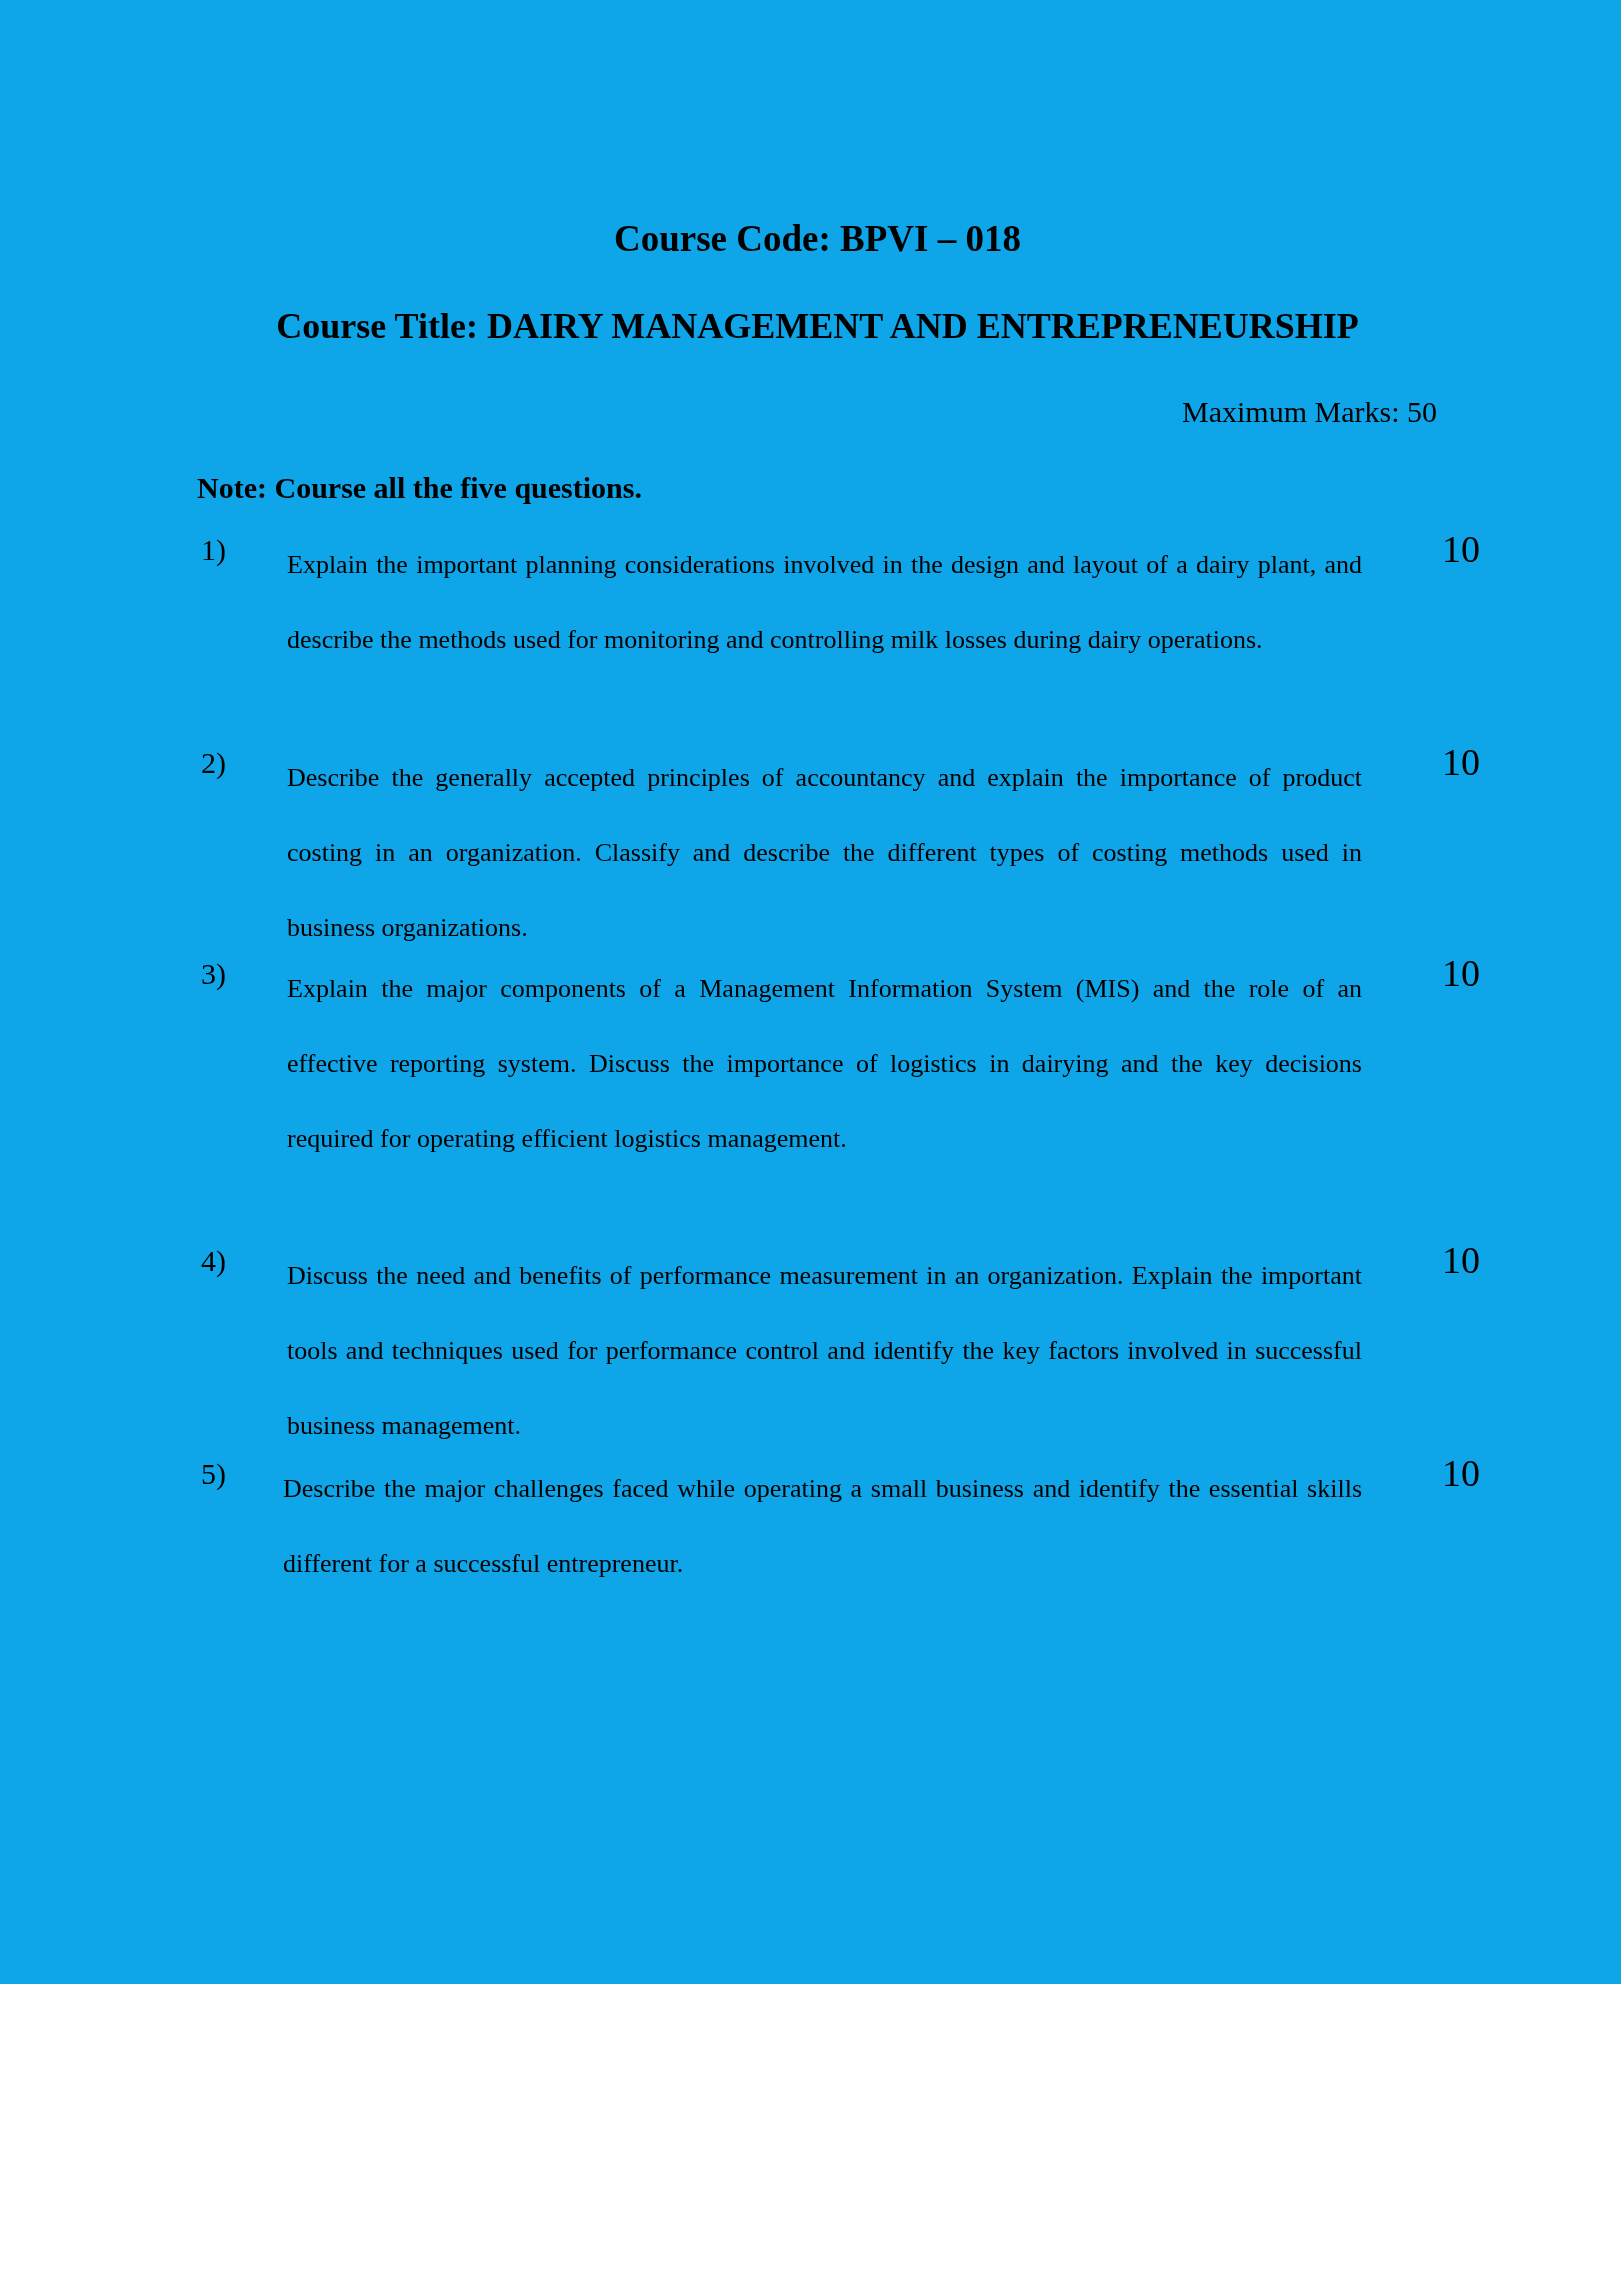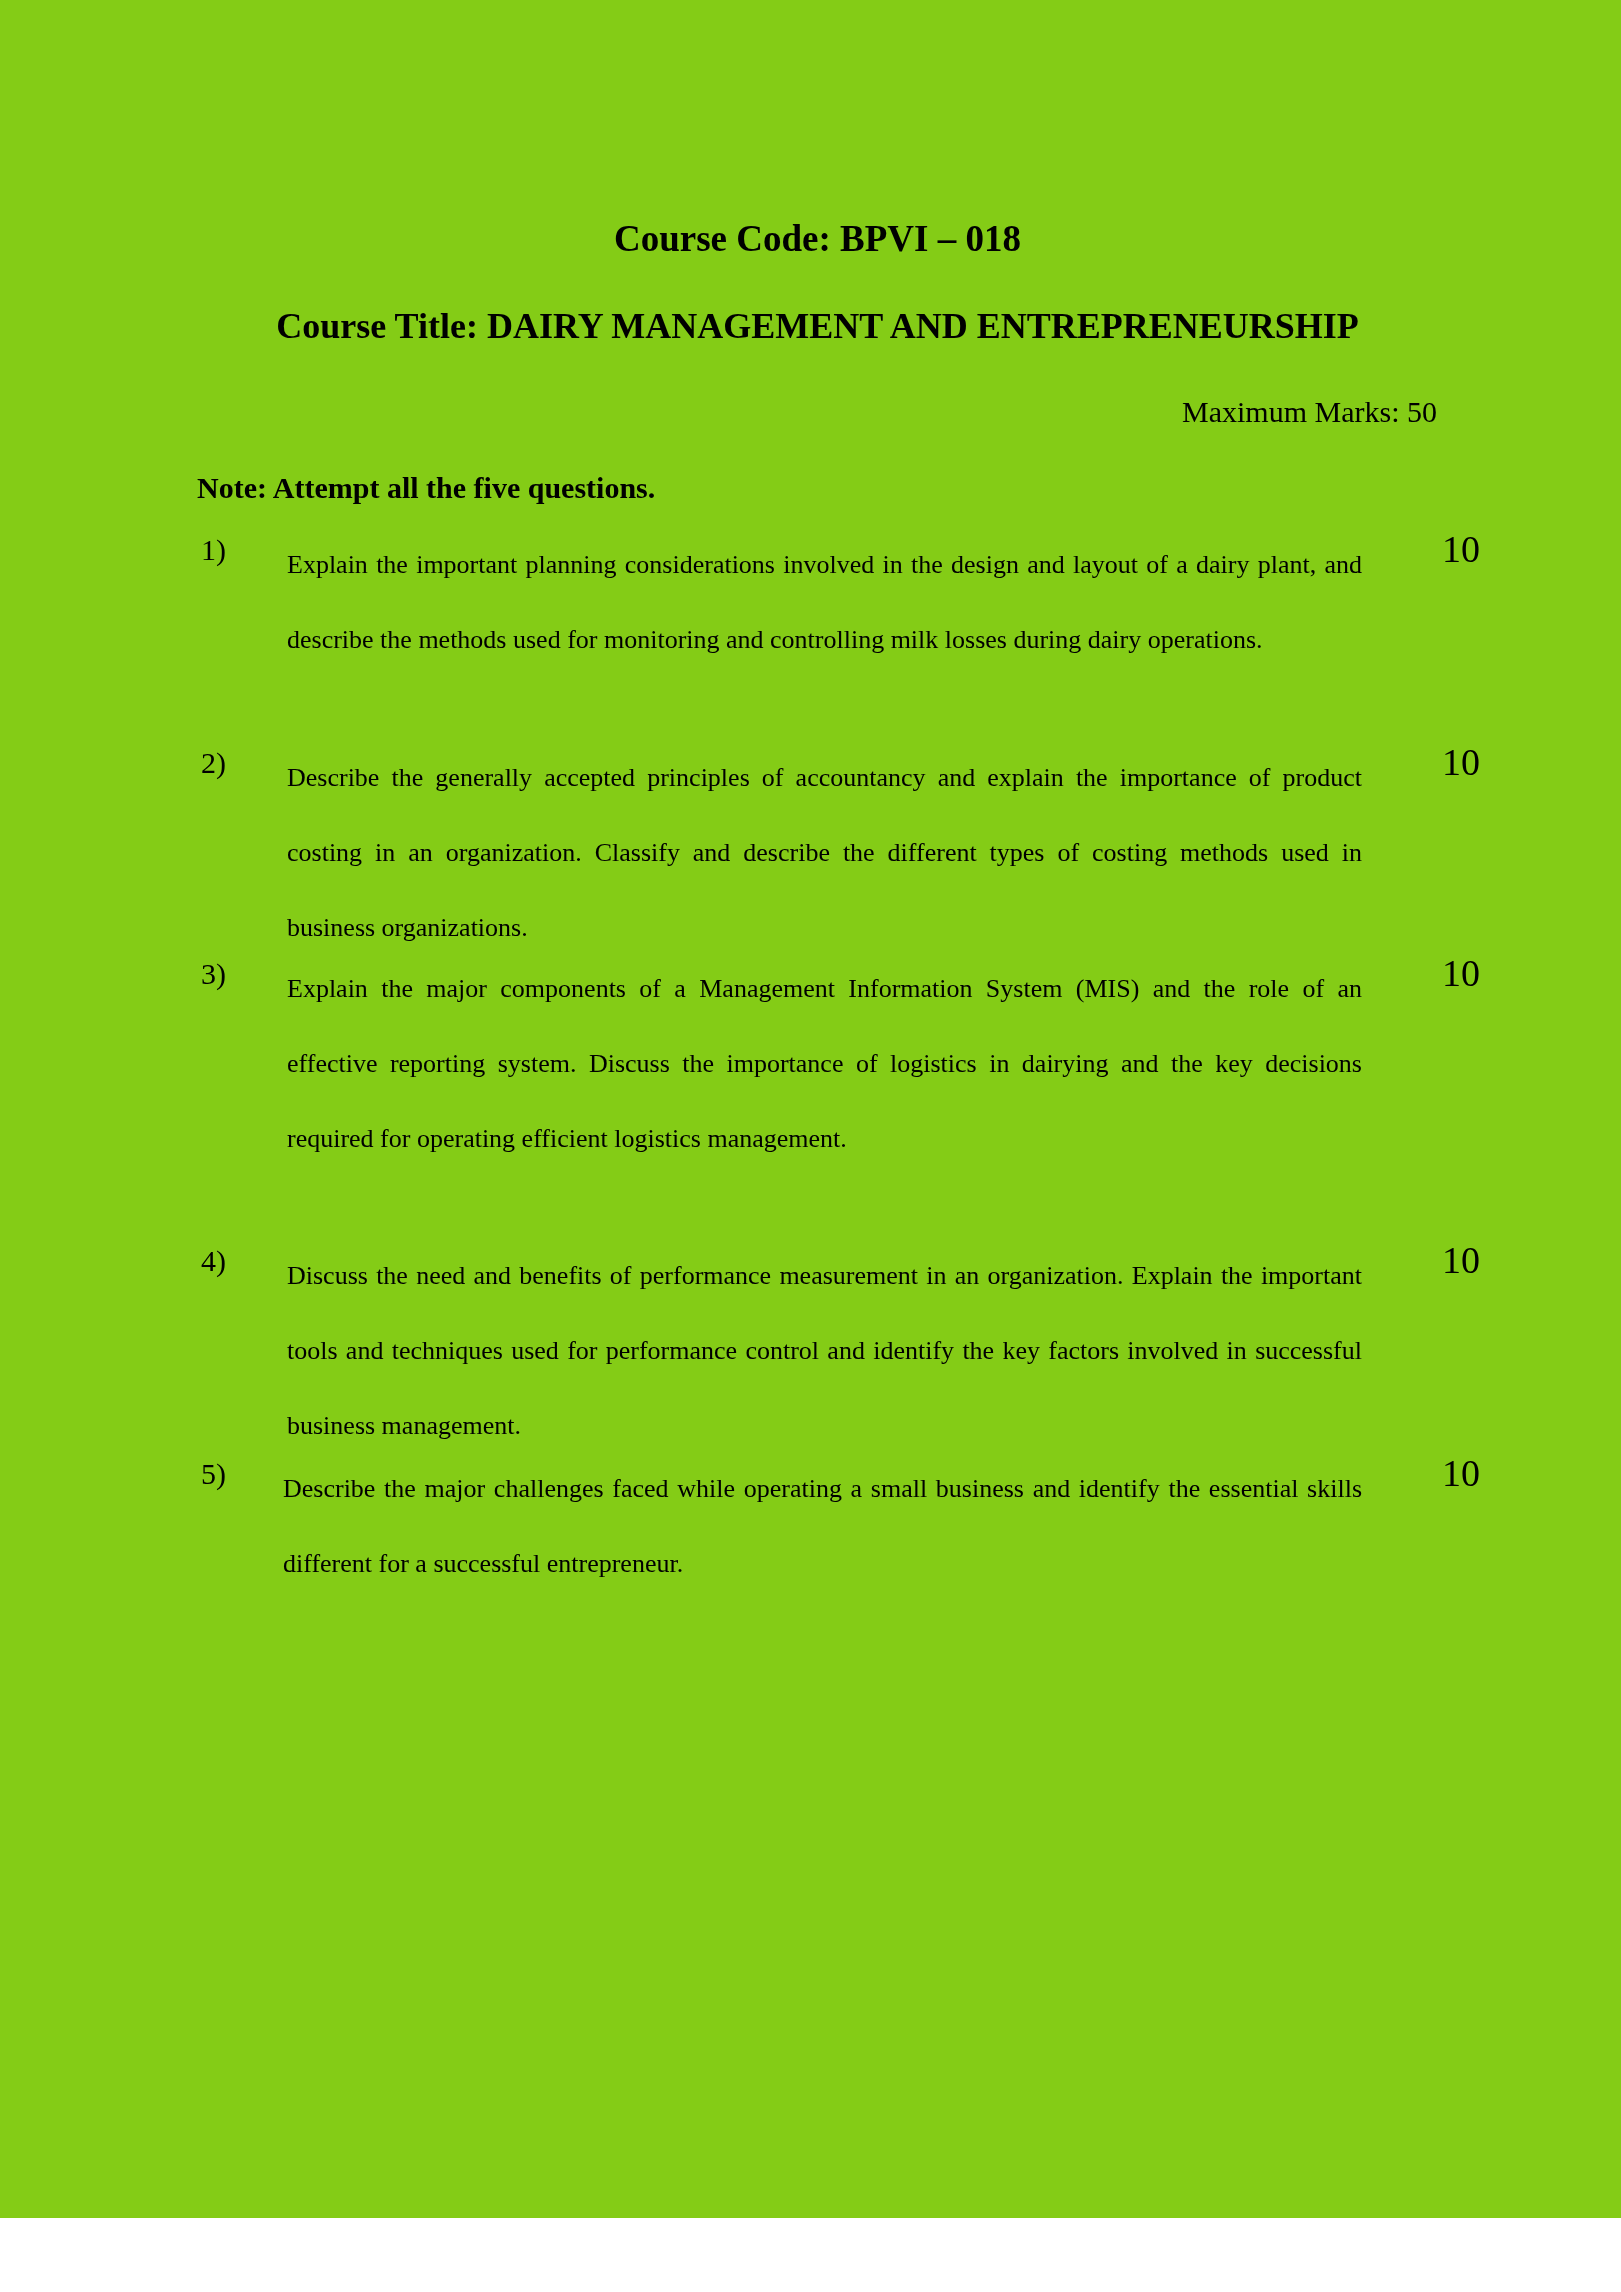--- a/index.html
+++ b/index.html
@@ -11,22 +11,22 @@
       width: 1621px;
       height: 2293px;
       position: relative;
       font-family: "Liberation Serif", "DejaVu Serif", serif;
       color: #000000;
     }
     .page {
       position: absolute;
       left: 0; top: 0;
       width: 1621px;
-      height: 2218px;
-      background: #84cc16;
+      height: 1984px;
+      background: #0ea5e9;
     }
     .course-code {
       position: absolute;
       top: 214px;
       left: 0;
       width: 1635px;
       text-align: center;
       font-weight: bold;
       font-size: 37px;
       line-height: 49px;
@@ -100,21 +100,21 @@
 <body>
 
 <div class="page">
 
   <div class="course-code">Course Code: BPVI – 018</div>
 
   <div class="course-title">Course Title: DAIRY MANAGEMENT AND ENTREPRENEURSHIP</div>
 
   <div class="max-marks">Maximum Marks: 50</div>
 
-  <div class="note">Note: Attempt all the five questions.</div>
+  <div class="note">Note: Course all the five questions.</div>
 
   <div class="questions">
 
     <div class="question" style="height:227px;">
       <span class="q-num">1)</span>
       <div class="q-text">Explain the important planning considerations involved in the design and layout of a dairy plant, and describe the methods used for monitoring and controlling milk losses during dairy operations.</div>
       <span class="q-marks">10</span>
     </div>
 
     <div class="question" style="height:226px;">

